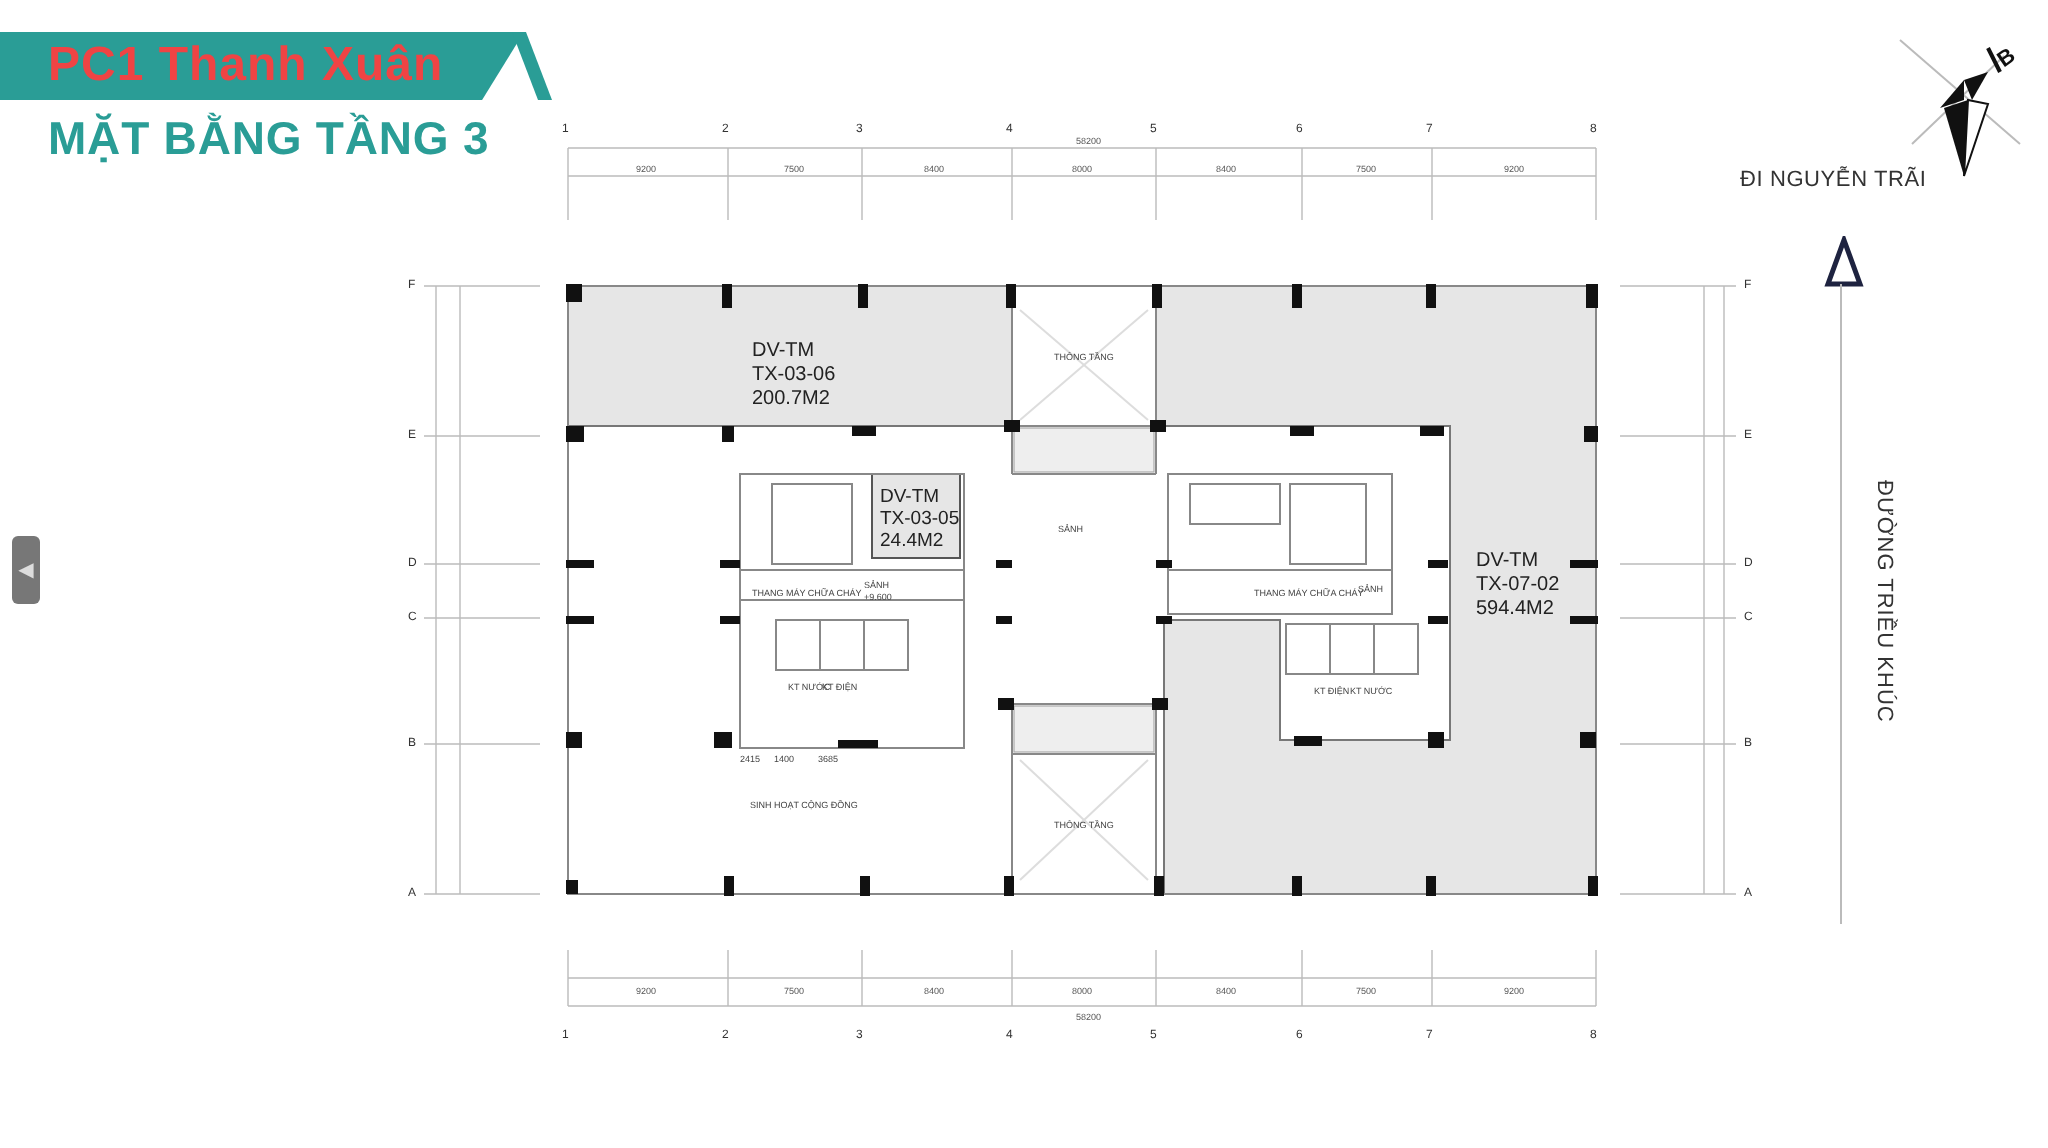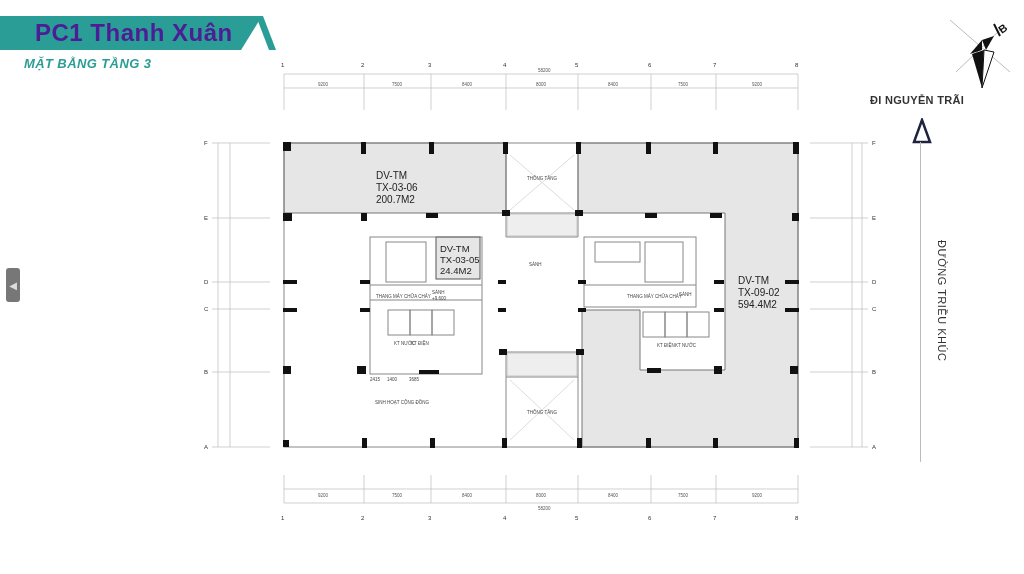--- a/index.html
+++ b/index.html
@@ -1,24 +1,24 @@
 <!DOCTYPE html>
 <html><head>
 <meta charset="utf-8">
 <style>
   html, body { margin:0; padding:0; }
   body { width:1024px; height:574px; background:#ffffff; position:relative; overflow:hidden; font-family:"Liberation Sans", sans-serif; }
   .banner { position:absolute; left:0; top:16px; width:262px; height:34px; background:#2a9d96; clip-path:polygon(0 0, 100% 0, 92% 100%, 0 100%); }
   .banner-stripe { position:absolute; left:256px; top:16px; width:20px; height:34px; background:#2a9d96; clip-path:polygon(0 0, 35% 0, 100% 100%, 65% 100%); }
-  .title { position:absolute; left:35px; top:16px; height:34px; line-height:34px; color:#4c1d95; font-weight:bold; font-size:24px; letter-spacing:0.5px; }
-  .subtitle { position:absolute; left:24px; top:56px; color:#2a9d96; font-weight:bold; font-size:13px; letter-spacing:0.4px;font-style:italic; }
+  .title { position:absolute; left:24px; top:16px; height:34px; line-height:34px; color:#ef4444; font-weight:bold; font-size:24px; letter-spacing:0.5px; }
+  .subtitle { position:absolute; left:24px; top:56px; color:#2a9d96; font-weight:bold; font-size:23px; letter-spacing:0.4px; }
   .nav-prev { position:absolute; left:6px; top:268px; width:14px; height:34px; background:#777; border-radius:3px; display:flex; align-items:center; justify-content:center; }
   .nav-prev span { color:#ddd; font-size:10px; }
   .compass { position:absolute; left:948px; top:10px; width:70px; height:80px; }
-  .road-top { position:absolute; left:870px; top:94px; font-size:11px; color:#333; letter-spacing:0.3px;font-weight:bold; }
+  .road-top { position:absolute; left:870px; top:84px; font-size:11px; color:#333; letter-spacing:0.3px; }
   .road-arrow { position:absolute; left:912px; top:118px; width:20px; height:26px; }
   .road-line { position:absolute; left:920px; top:142px; width:1px; height:320px; background:#bbb; }
   .road-right { position:absolute; left:928px; top:240px; width:20px; height:130px; writing-mode:vertical-rl; font-size:11px; color:#333; letter-spacing:0.5px; }
   .plan { position:absolute; left:0; top:0; }
   .room-label { position:absolute; font-size:10px; color:#222; line-height:12px; }
   .tiny { position:absolute; font-size:4.5px; color:#444; white-space:nowrap; }
   .axis-label { position:absolute; font-size:6px; color:#333; }
   .dim { position:absolute; font-size:4.5px; color:#555; }
 </style>
 </head>
@@ -229,21 +229,21 @@
 <div class="axis-label" style="left:872px;top:369px">B</div>
 <div class="axis-label" style="left:872px;top:444px">A</div>
 
 <div class="room-label" style="left:376px;top:170px">
   <div>DV-TM</div>
   <div>TX-03-06</div>
   <div>200.7M2</div>
 </div>
 <div class="room-label" style="left:738px;top:275px">
   <div>DV-TM</div>
-  <div>TX-09-02</div>
+  <div>TX-07-02</div>
   <div>594.4M2</div>
 </div>
 <div class="room-label" style="left:440px;top:243px;font-size:9.5px;line-height:11px">
   <div>DV-TM</div>
   <div>TX-03-05</div>
   <div>24.4M2</div>
 </div>
 
 <div class="tiny" style="left:527px;top:176px">THÔNG TẦNG</div>
 <div class="tiny" style="left:527px;top:410px">THÔNG TẦNG</div>

